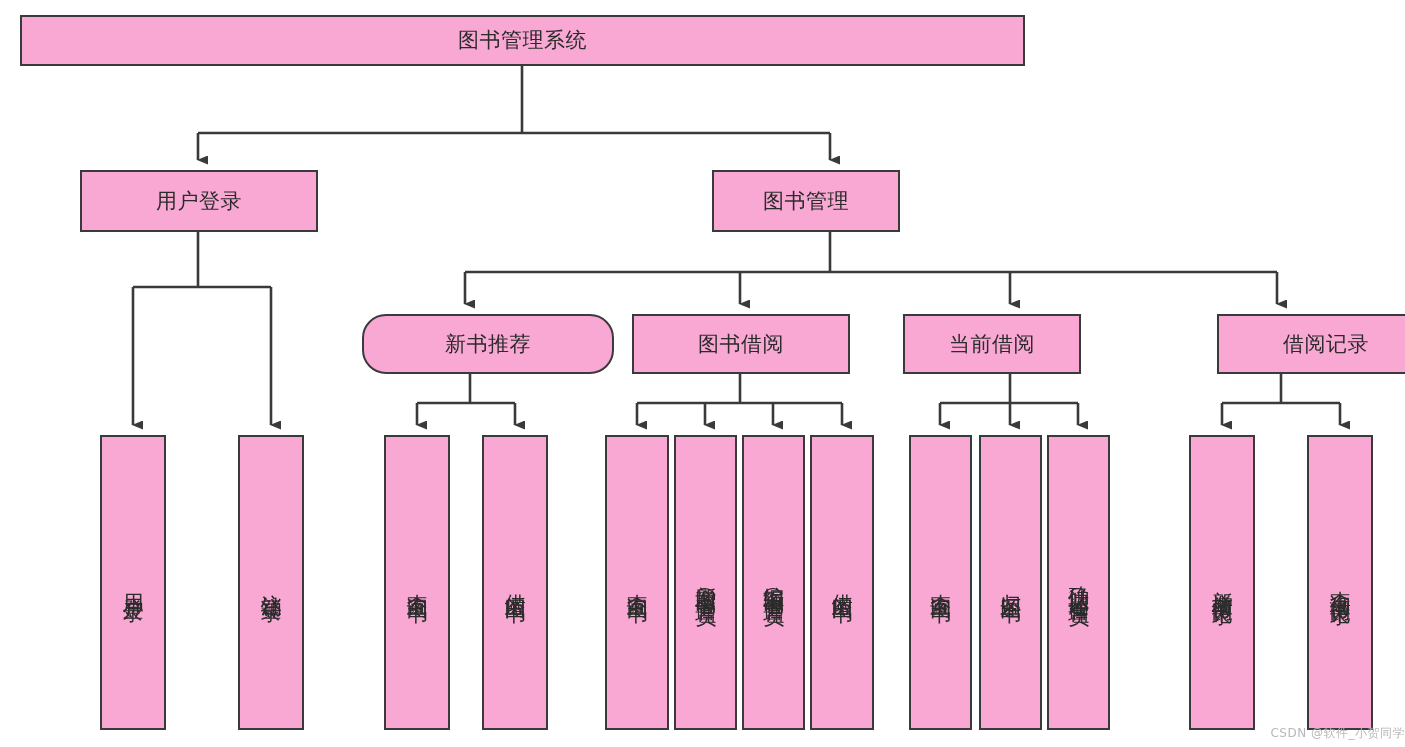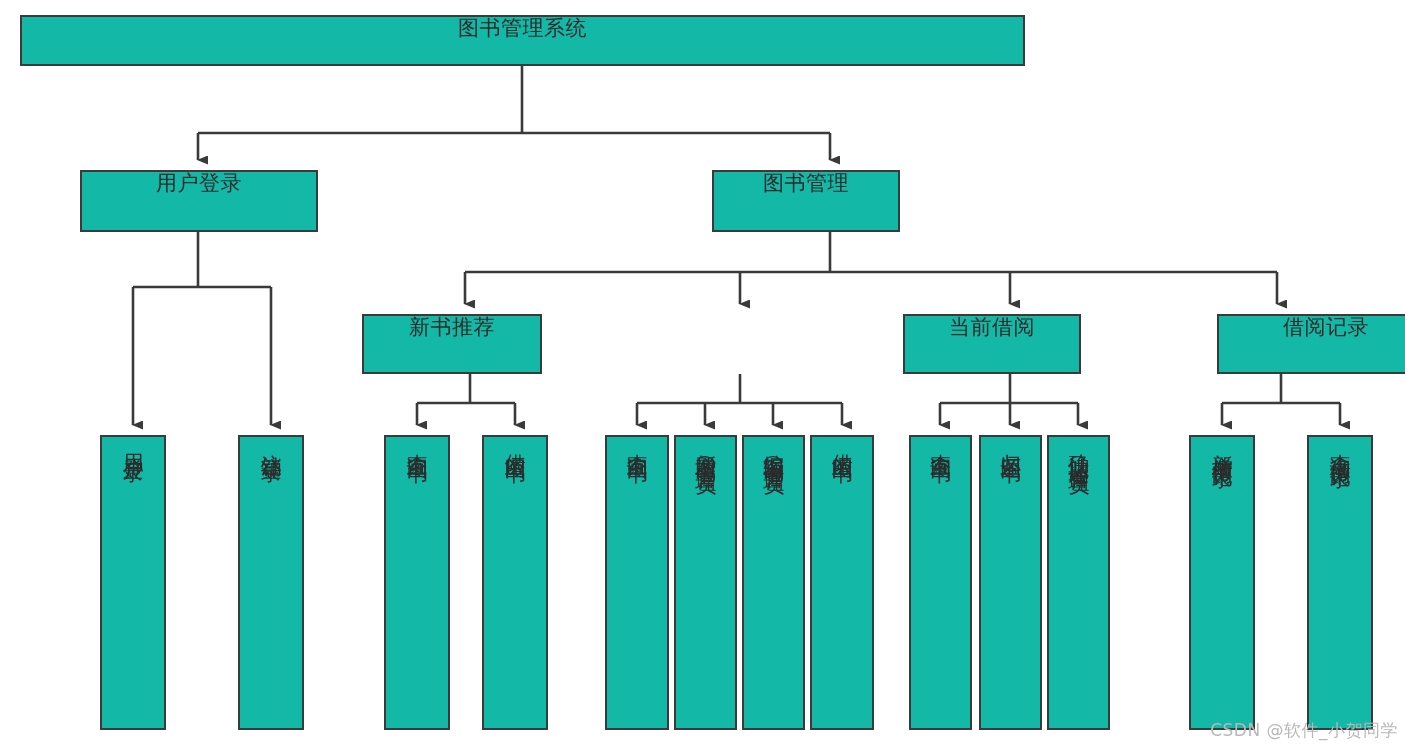--- a/index.html
+++ b/index.html
@@ -21,44 +21,45 @@
   #edge-layer {
     position: absolute;
     left: 0;
     top: 0;
     width: 1405px;
     height: 747px;
   }
   .node {
     position: absolute;
     box-sizing: border-box;
-    background: #14b8a6;
+    background: #f9a8d4;
     border: 2px solid #3a3a3a;
     display: flex;
+    align-items: center;
     justify-content: center;
     z-index: 2;
   }
   .node-label {
     color: #2b2b2b;
     font-size: 21px;
     line-height: 1.08;
     letter-spacing: 0.5px;
     white-space: nowrap;
   }
   .node.vertical .node-label {
     writing-mode: vertical-rl;
     text-orientation: upright;
     letter-spacing: 3px;
     font-size: 21px;
   }
   #watermark {
     position: absolute;
-    right: 7px;
+    right: 0;
     bottom: 5px;
-    font-size: 17px;
+    font-size: 12px;
     color: #b8b8b8;
     letter-spacing: 0.5px;
     z-index: 3;
     white-space: nowrap;
   }
 </style>
 </head>
 <body>
 
 <div id="diagram-root">
@@ -118,24 +119,27 @@
   </div>
 
   <div class="node" style="left:80px; top:170px; width:238px; height:62px;">
     <span class="node-label">用户登录</span>
   </div>
 
   <div class="node" style="left:712px; top:170px; width:188px; height:62px;">
     <span class="node-label">图书管理</span>
   </div>
 
-  <div class="node" style="left:362px; top:314px; width:180px; height:60px;">
+  <div class="node" style="left:362px; top:314px; width:252px; height:60px;border-radius:24px;">
     <span class="node-label">新书推荐</span>
   </div>
 
+  <div class="node" style="left:632px; top:314px; width:218px; height:60px;">
+    <span class="node-label">图书借阅</span>
+  </div>
 
   <div class="node" style="left:903px; top:314px; width:178px; height:60px;">
     <span class="node-label">当前借阅</span>
   </div>
 
   <div class="node" style="left:1172px; top:314px; width:218px; height:60px;margin-left:45px;">
     <span class="node-label">借阅记录</span>
   </div>
 
   <div class="node vertical" style="left:100px; top:435px; width:66px; height:295px;">

